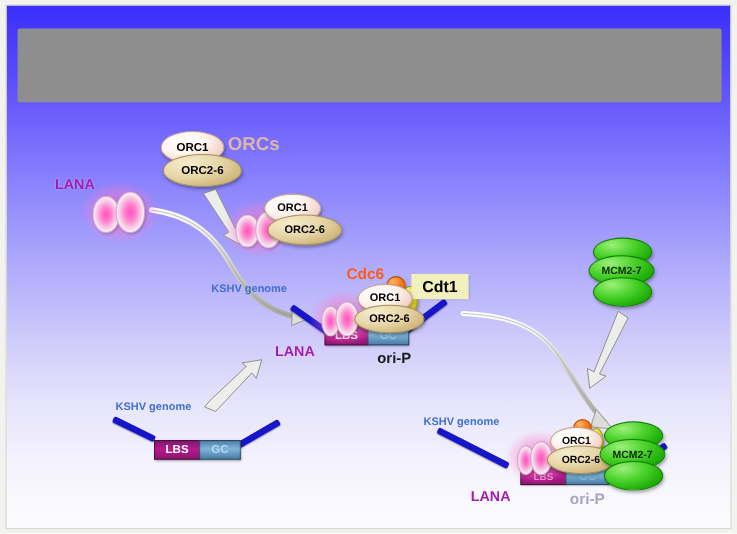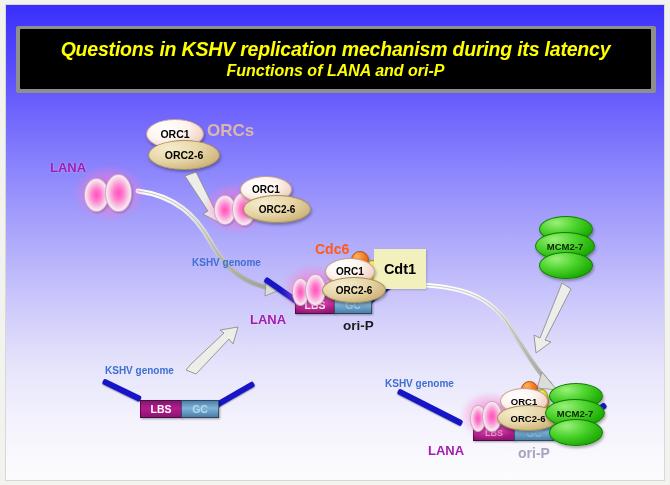--- a/index.html
+++ b/index.html
@@ -217,24 +217,20 @@
     pointer-events: none;
   }
 </style>
 </head>
 <body>
 
 <div id="slide">
   <div id="frame"></div>
 
   <div id="title-shadow"></div>
-  <div id="title-box">
-    <div id="title-line1">Questions in KSHV replication mechanism during its latency</div>
-    <div id="title-line2">Functions of LANA and ori-P</div>
-  </div>
 
   <svg id="arrows" viewBox="0 0 670 485">
     <defs>
       <linearGradient id="silver" x1="0" y1="0" x2="0" y2="1">
         <stop offset="0%" stop-color="#ffffff"></stop>
         <stop offset="45%" stop-color="#d6d6d2"></stop>
         <stop offset="100%" stop-color="#a9a9a4"></stop>
       </linearGradient>
     </defs>
 
@@ -300,21 +296,21 @@
   <div class="lana-group" style="left:290px; top:270px;">
     <div class="lana-glow" style="left:-8px; top:-6px; width:62px; height:50px;"></div>
     <div class="lana-oval" style="left:2px; top:8px; width:15px; height:26px;"></div>
     <div class="lana-oval" style="left:15px; top:4px; width:19px; height:30px;"></div>
   </div>
 
   <div class="lbl lbl-cdc6" style="left:315px; top:241px;">Cdc6</div>
   <div class="blob cdc6" style="left:351px; top:251px; width:16px; height:16px;"></div>
 
   <div class="blob cdt1-blob" style="left:365px; top:260px; width:13px; height:24px;"></div>
-  <div id="cdt1-box" style="left:374px; top:249px; width:52px; height:40px;">Cdt1</div>
+  <div id="cdt1-box" style="left:374px; top:249px; width:52px; height:23px;">Cdt1</div>
 
   <div class="blob orc1" style="left:325px; top:258px; width:48px; height:25px; font-size:10px;">ORC1</div>
   <div class="blob orc26" style="left:322px; top:277px; width:62px; height:24px; font-size:10px;">ORC2-6</div>
 
   <div class="lbl lbl-lana" style="left:250px; top:312px;">LANA</div>
   <div class="lbl lbl-orip" style="left:343px; top:318px;">ori-P</div>
 
   <div class="lbl lbl-genome" style="left:105px; top:365px;">KSHV genome</div>
 
   <div class="dna" style="left:103px; top:378px; width:42px; height:6px; transform:rotate(26deg);"></div>

